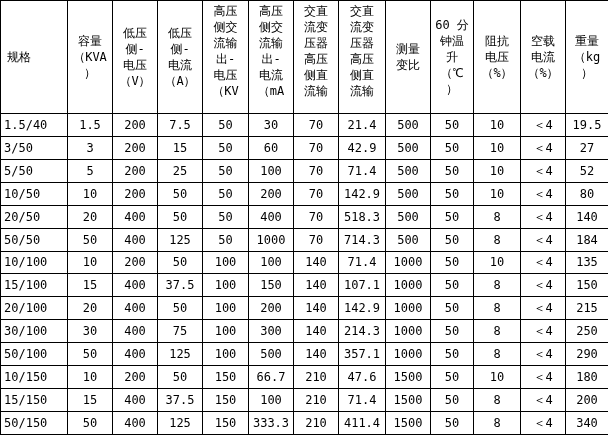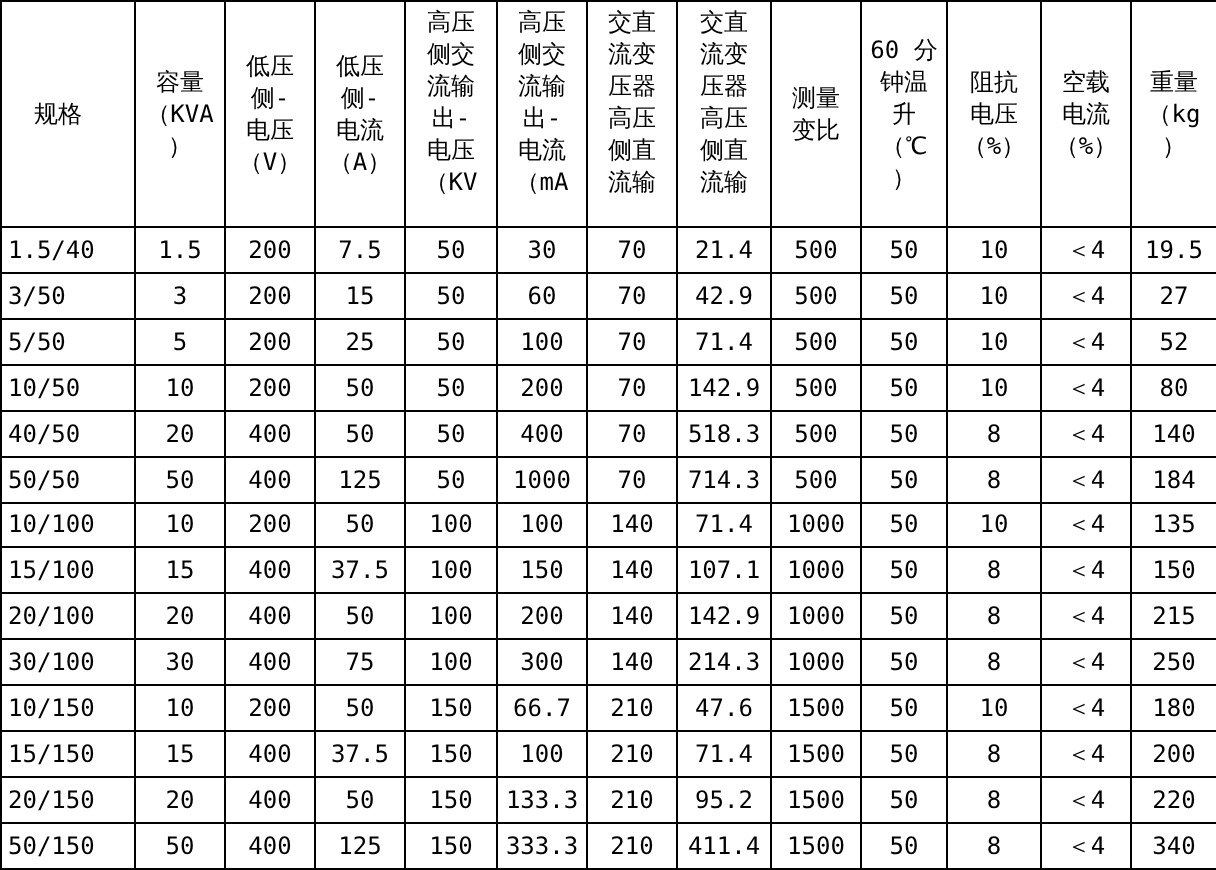--- a/index.html
+++ b/index.html
@@ -35,21 +35,21 @@
     line-height: 16px;
     white-space: pre-line;
     vertical-align: middle;
   }
   th.tall {
     vertical-align: top;
     padding-top: 2px;
   }
   th.spec {
     text-align: left;
-    padding-left: 16px;
+    padding-left: 6px;
     margin-left: 36px;
   }
   td {
     font-size: 12px;
     line-height: 1;
   }
   td.spec {
     text-align: left;
     padding-left: 3px;
   }
@@ -184,21 +184,21 @@
         <td>200</td>
         <td>70</td>
         <td>142.9</td>
         <td>500</td>
         <td>50</td>
         <td>10</td>
         <td>＜4</td>
         <td>80</td>
       </tr>
       <tr>
-        <td class="spec">40/50</td>
+        <td class="spec">20/50</td>
         <td>20</td>
         <td>400</td>
         <td>50</td>
         <td>50</td>
         <td>400</td>
         <td>70</td>
         <td>518.3</td>
         <td>500</td>
         <td>50</td>
         <td>8</td>
@@ -272,20 +272,35 @@
         <td>75</td>
         <td>100</td>
         <td>300</td>
         <td>140</td>
         <td>214.3</td>
         <td>1000</td>
         <td>50</td>
         <td>8</td>
         <td>＜4</td>
         <td>250</td>
+      </tr>
+      <tr>
+        <td class="spec">50/100</td>
+        <td>50</td>
+        <td>400</td>
+        <td>125</td>
+        <td>100</td>
+        <td>500</td>
+        <td>140</td>
+        <td>357.1</td>
+        <td>1000</td>
+        <td>50</td>
+        <td>8</td>
+        <td>＜4</td>
+        <td>290</td>
       </tr>
       <tr>
         <td class="spec">10/150</td>
         <td>10</td>
         <td>200</td>
         <td>50</td>
         <td>150</td>
         <td>66.7</td>
         <td>210</td>
         <td>47.6</td>
@@ -304,35 +319,20 @@
         <td>100</td>
         <td>210</td>
         <td>71.4</td>
         <td>1500</td>
         <td>50</td>
         <td>8</td>
         <td>＜4</td>
         <td>200</td>
       </tr>
       <tr>
-        <td class="spec">20/150</td>
-        <td>20</td>
-        <td>400</td>
-        <td>50</td>
-        <td>150</td>
-        <td>133.3</td>
-        <td>210</td>
-        <td>95.2</td>
-        <td>1500</td>
-        <td>50</td>
-        <td>8</td>
-        <td>＜4</td>
-        <td>220</td>
-      </tr>
-      <tr>
         <td class="spec">50/150</td>
         <td>50</td>
         <td>400</td>
         <td>125</td>
         <td>150</td>
         <td>333.3</td>
         <td>210</td>
         <td>411.4</td>
         <td>1500</td>
         <td>50</td>

